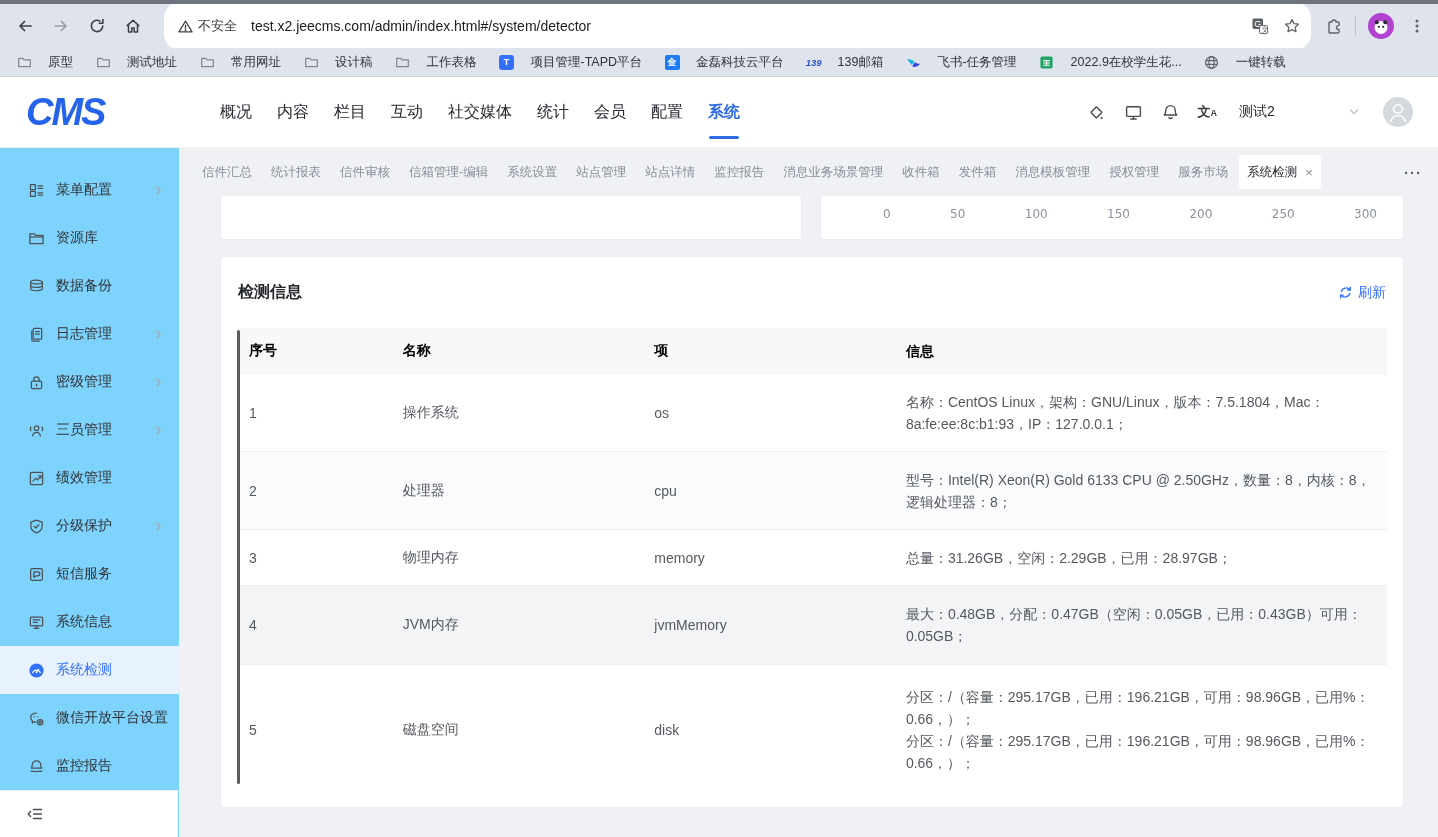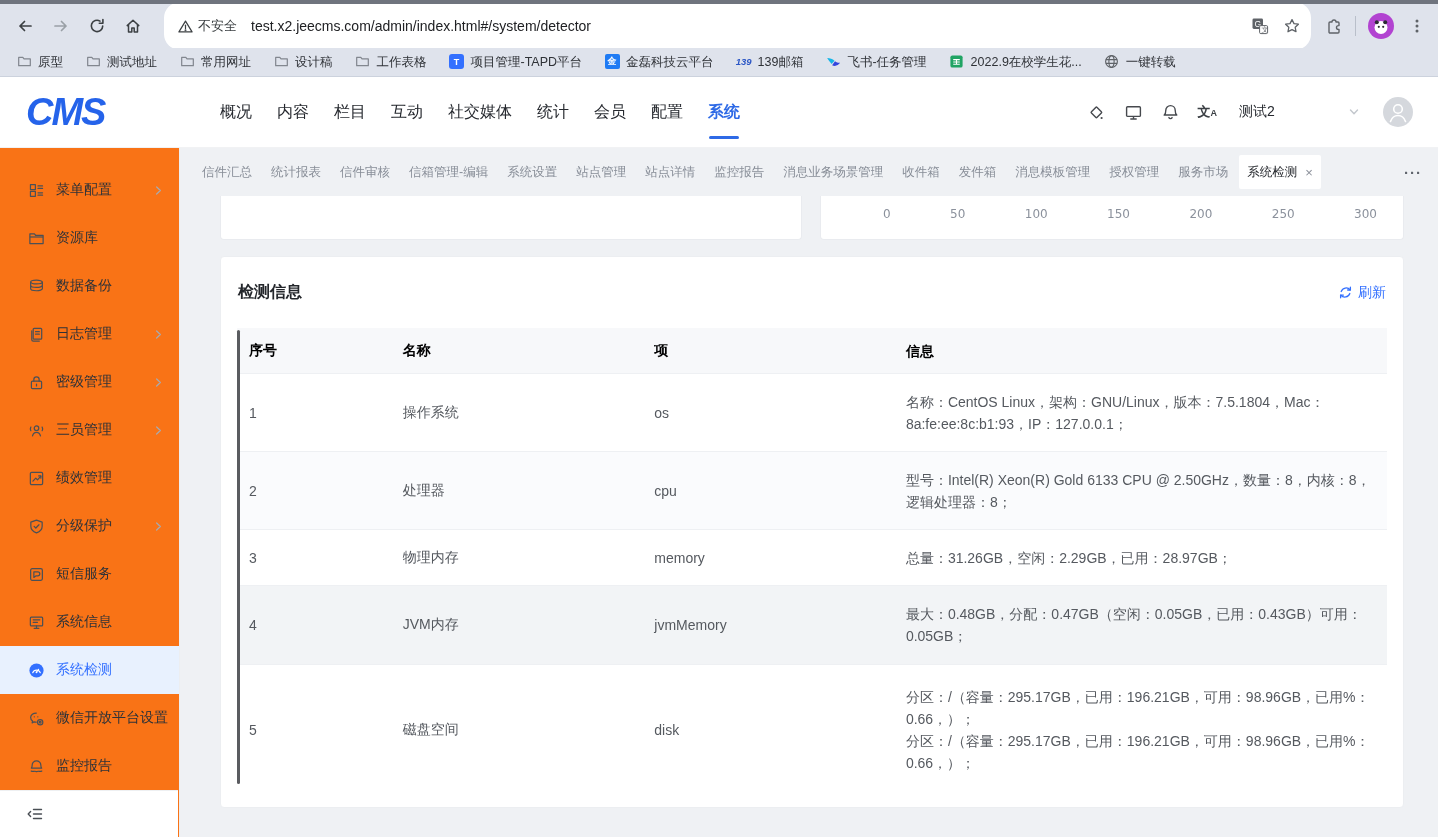--- a/index.html
+++ b/index.html
@@ -16,21 +16,21 @@
   .warn{width:15px;height:15px;margin-right:5px;flex:none;}
   .sec-txt{font-size:13px;color:#3c4043;margin-right:14px;flex:none;}
   .url{font-size:14px;color:#202124;flex:1;white-space:nowrap;overflow:hidden;}
   .pill-ic{width:18px;height:18px;margin-left:14px;cursor:pointer;flex:none;}
   .chrome-sep{width:1px;height:20px;background:#b9bfca;margin:0 12px;flex:none;}
   .chrome-right{display:flex;align-items:center;flex:none;}
   
   .bookmarks{position:absolute;top:48px;left:0;right:0;height:29px;background:#dfe3ec;
              display:flex;align-items:center;padding-left:16px;border-bottom:1px solid #ccd2dd;
              box-sizing:border-box;z-index:8;}
-  .bm{display:flex;align-items:flex-start;gap:6px;margin-right:22px;cursor:pointer;}
+  .bm{display:flex;align-items:center;gap:16px;margin-right:22px;cursor:pointer;}
   .bm-label{font-size:12.5px;color:#2f3237;white-space:nowrap;}
   .bm-ic{width:16px;height:16px;flex:none;display:flex;align-items:center;justify-content:center;}
   .sq{width:15px;height:15px;border-radius:3px;color:#fff;font-size:9px;font-weight:bold;
       display:flex;align-items:center;justify-content:center;}
   
   .appbar{position:absolute;top:77px;left:0;width:100%;height:71px;background:#fff;display:flex;
           align-items:center;z-index:5;border-bottom:1px solid #f1f2f4;box-sizing:border-box;}
   .logo{margin-left:26px;width:130px;font-size:38px;line-height:38px;font-weight:700;
         font-style:italic;color:#2563ea;letter-spacing:-2px;flex:none;cursor:pointer;}
   .main-nav{display:flex;gap:25px;margin-left:64px;font-size:16px;color:#25282e;}
@@ -40,21 +40,21 @@
         bottom:-10px;width:30px;height:3px;border-radius:2px;background:#2e6ae6;}
   .appbar-right{margin-left:auto;display:flex;align-items:center;margin-right:25px;color:#46494e;}
   .hd-ic{width:19px;height:19px;margin-right:18px;cursor:pointer;}
   .zh-icon{font-size:13px;font-weight:bold;margin-right:14px;cursor:pointer;color:#3c4045;}
   .zh-icon small{font-size:9px;}
   .user-sel{display:flex;align-items:center;width:122px;justify-content:space-between;
             margin-left:8px;cursor:pointer;}
   .user-name{font-size:14px;color:#25282e;}
   .avatar-h{width:30px;height:30px;margin-left:22px;cursor:pointer;}
   
-  .sidebar{position:absolute;top:148px;left:0;width:180px;bottom:0;background:#f97316;
+  .sidebar{position:absolute;top:148px;left:0;width:180px;bottom:0;background:#7dd3fc;
            border-right:1px solid #eceef1;box-sizing:border-box;z-index:4;padding-top:18px;}
   .side-item{height:48px;display:flex;align-items:center;padding:0 14px 0 28px;gap:11px;
              font-size:14px;color:#2e3238;cursor:pointer;}
   .side-item svg{color:#4b5056;flex:none;}
   .side-item .lbl{white-space:nowrap;}
   .side-item .chev{margin-left:auto;}
   .side-item.active{background:#e8f1fe;color:#3370ff;}
   .side-footer{position:absolute;bottom:0;left:0;right:1px;height:46px;border-top:1px solid #eef0f2;
                display:flex;align-items:center;padding-left:26px;background:#fff;}
   

